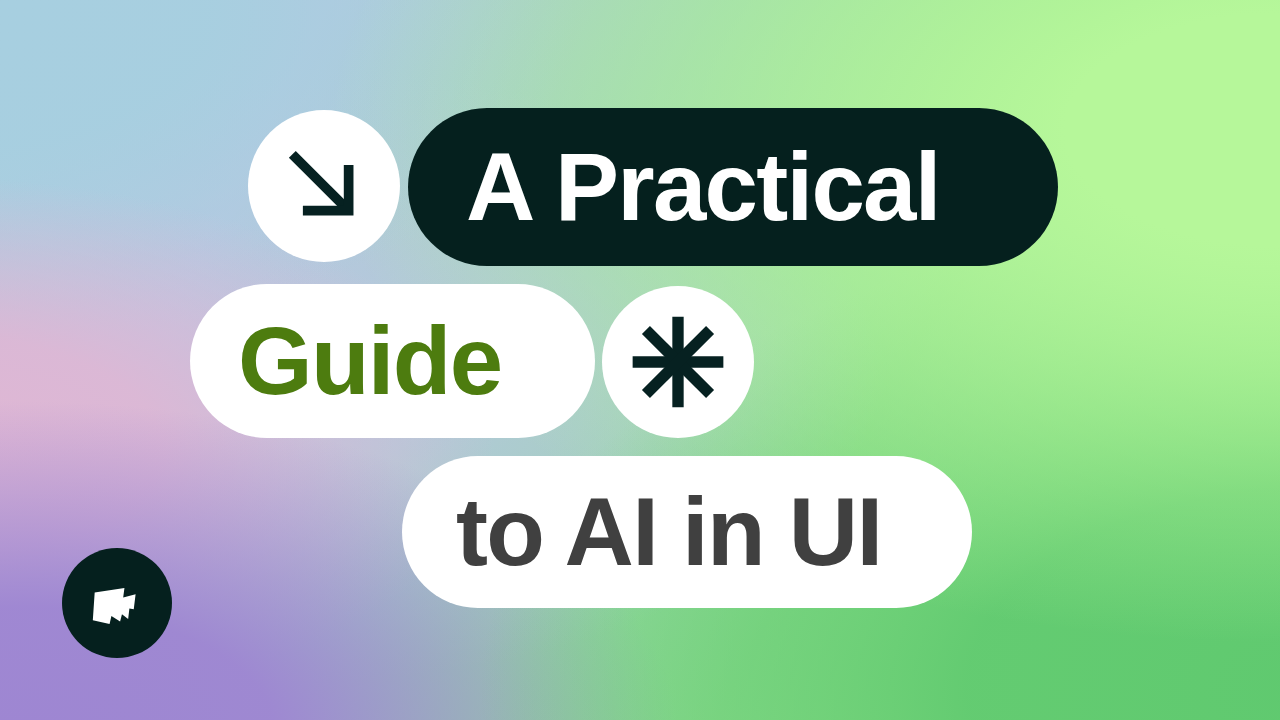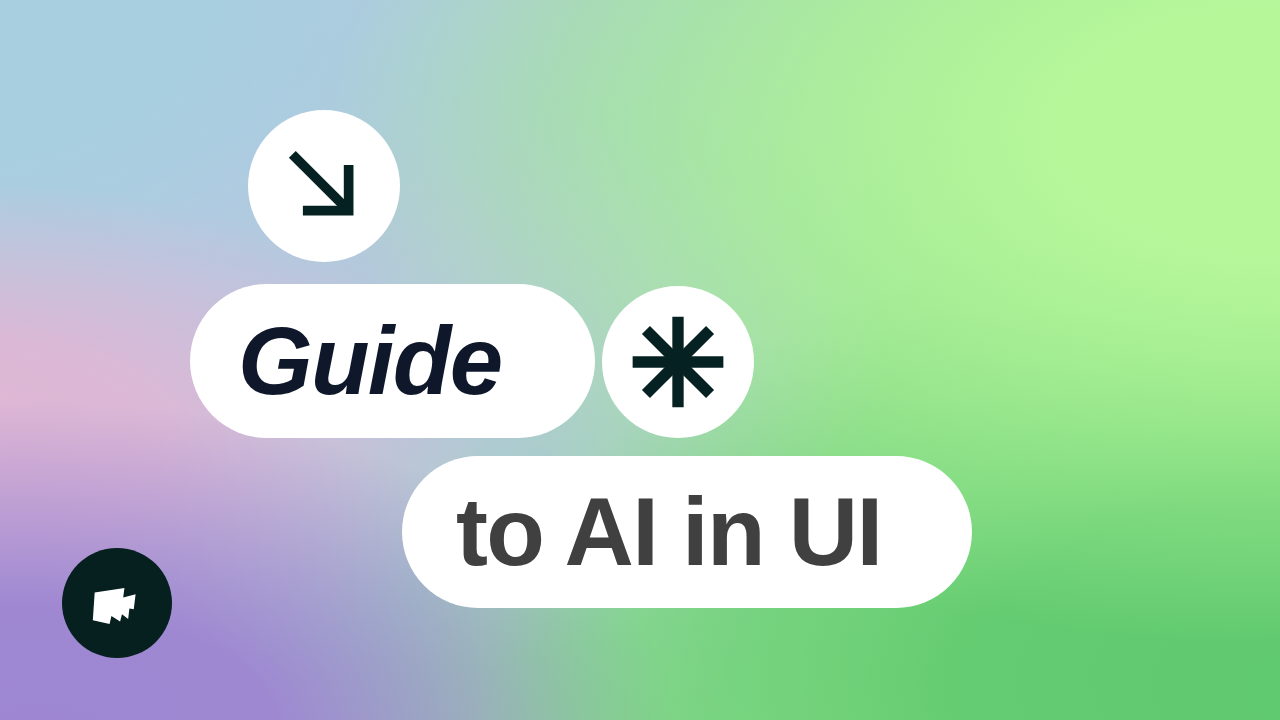--- a/index.html
+++ b/index.html
@@ -55,21 +55,21 @@
     background:#05201e;
     padding-left:58px;
   }
   #pill-row1 .pill-text { color:#ffffff; }
 
   #pill-row2 {
     left:190px; top:284px; width:405px; height:154px;
     background:#ffffff;
     padding-left:48px;
   }
-  #pill-row2 .pill-text { color:#0f172a;font-style:italic; }
+  #pill-row2 .pill-text { color:#4d7c0f; }
 
   #asterisk-circle { left:602px; top:286px; width:152px; height:152px; }
   #asterisk-circle svg { width:108px; height:108px; display:block; }
 
   #pill-row3 {
     left:402px; top:456px; width:570px; height:152px;
     background:#ffffff;
     padding-left:54px;
   }
   #pill-row3 .pill-text { color:#404040; }
@@ -94,20 +94,23 @@
 
   <div class="circle-icon" id="arrow-circle">
     <svg viewBox="0 0 100 100" aria-hidden="true">
       <g fill="none" stroke="#062121" stroke-width="11" stroke-linecap="butt">
         <line x1="14" y1="14" x2="78" y2="78"></line>
         <polyline points="78,26 78,78 26,78" fill="none"></polyline>
       </g>
     </svg>
   </div>
 
+  <div class="pill" id="pill-row1">
+    <span class="pill-text">A Practical</span>
+  </div>
 
   <div class="pill" id="pill-row2">
     <span class="pill-text">Guide</span>
   </div>
 
   <div class="circle-icon" id="asterisk-circle">
     <svg viewBox="0 0 100 100" aria-hidden="true">
       <g stroke="#062121" stroke-width="10.5" stroke-linecap="butt">
         <line x1="50" y1="8" x2="50" y2="92"></line>
         <line x1="8" y1="50" x2="92" y2="50"></line>

